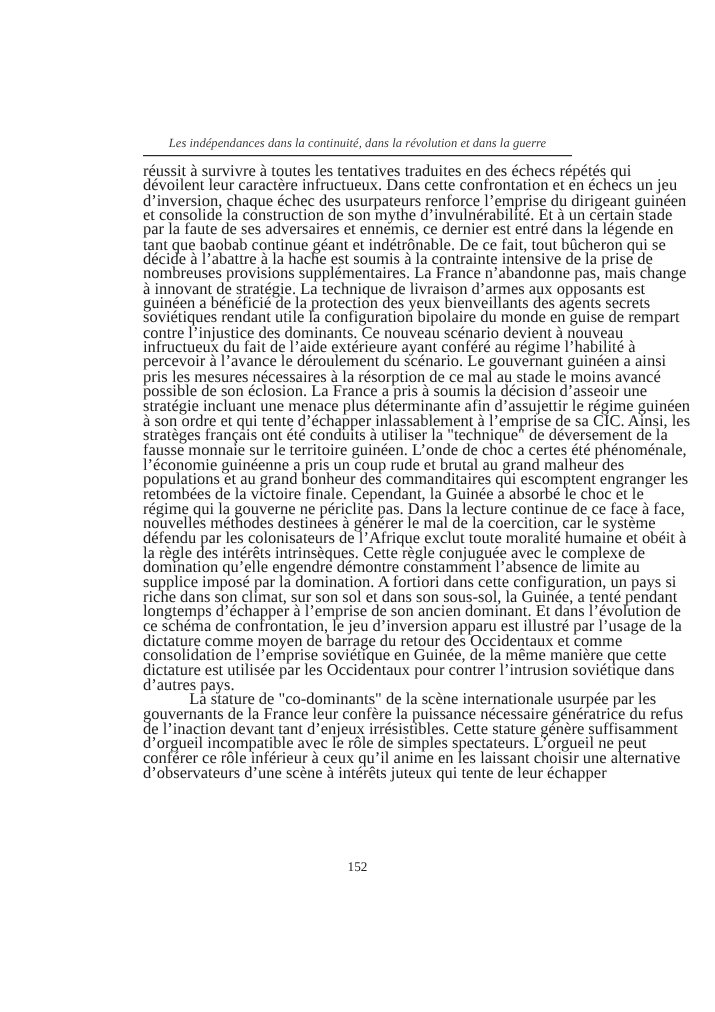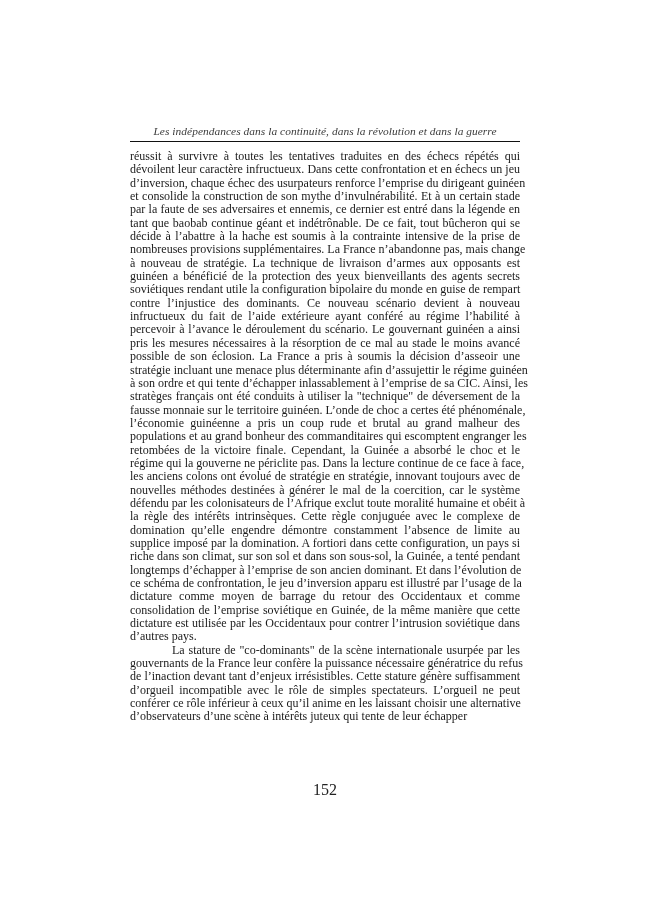--- a/index.html
+++ b/index.html
@@ -38,21 +38,21 @@
       top: 141px;
       width: 390px;
       height: 0;
       border-top: 1px solid #111;
     }
     .body-text {
       position: absolute;
       left: 130px;
       top: 150px;
       width: 390px;
-      font-size: 12px;
+      font-size: 15px;
       line-height: 13.35px;
       text-align: justify;
       text-align-last: justify;
       font-family: Liberation Serif, serif;
     }
     .body-text .line {
       display: block;
       text-align: justify;
       text-align-last: justify;
       white-space: nowrap;
@@ -63,58 +63,57 @@
     }
     .body-text .line.indent {
       padding-left: 42px;
     }
     .page-number {
       position: absolute;
       left: 0;
       width: 650px;
       top: 781px;
       text-align: center;
-      font-size: 16px;
+      font-size: 12px;
       color: #222;
     }
   </style>
 </head>
 <body>
 
 <div class="page">
   <div class="running-header">Les indépendances dans la continuité, dans la révolution et dans la guerre</div>
   <div class="header-rule"></div>
 
   <div class="body-text" id="body-text">
       <div>
         <span class="line">réussit à survivre à toutes les tentatives traduites en des échecs répétés qui</span>
         <span class="line">dévoilent leur caractère infructueux. Dans cette confrontation et en échecs un jeu</span>
         <span class="line">d’inversion, chaque échec des usurpateurs renforce l’emprise du dirigeant guinéen</span>
         <span class="line">et consolide la construction de son mythe d’invulnérabilité. Et à un certain stade</span>
         <span class="line">par la faute de ses adversaires et ennemis, ce dernier est entré dans la légende en</span>
         <span class="line">tant que baobab continue géant et indétrônable. De ce fait, tout bûcheron qui se</span>
         <span class="line">décide à l’abattre à la hache est soumis à la contrainte intensive de la prise de</span>
         <span class="line">nombreuses provisions supplémentaires. La France n’abandonne pas, mais change</span>
-        <span class="line">à nouveau de stratégie. La technique de livraison d’armes aux opposants est</span>
+        <span class="line">à innovant de stratégie. La technique de livraison d’armes aux opposants est</span>
         <span class="line">guinéen a bénéficié de la protection des yeux bienveillants des agents secrets</span>
         <span class="line">soviétiques rendant utile la configuration bipolaire du monde en guise de rempart</span>
         <span class="line">contre l’injustice des dominants. Ce nouveau scénario devient à nouveau</span>
         <span class="line">infructueux du fait de l’aide extérieure ayant conféré au régime l’habilité à</span>
         <span class="line">percevoir à l’avance le déroulement du scénario. Le gouvernant guinéen a ainsi</span>
         <span class="line">pris les mesures nécessaires à la résorption de ce mal au stade le moins avancé</span>
         <span class="line">possible de son éclosion. La France a pris à soumis la décision d’asseoir une</span>
         <span class="line">stratégie incluant une menace plus déterminante afin d’assujettir le régime guinéen</span>
         <span class="line">à son ordre et qui tente d’échapper inlassablement à l’emprise de sa CIC. Ainsi, les</span>
         <span class="line">stratèges français ont été conduits à utiliser la "technique" de déversement de la</span>
         <span class="line">fausse monnaie sur le territoire guinéen. L’onde de choc a certes été phénoménale,</span>
         <span class="line">l’économie guinéenne a pris un coup rude et brutal au grand malheur des</span>
         <span class="line">populations et au grand bonheur des commanditaires qui escomptent engranger les</span>
         <span class="line">retombées de la victoire finale. Cependant, la Guinée a absorbé le choc et le</span>
         <span class="line">régime qui la gouverne ne périclite pas. Dans la lecture continue de ce face à face,</span>
-        <span class="line">les anciens colons ont évolué de stratégie en stratégie, innovant toujours avec de</span>
         <span class="line">nouvelles méthodes destinées à générer le mal de la coercition, car le système</span>
         <span class="line">défendu par les colonisateurs de l’Afrique exclut toute moralité humaine et obéit à</span>
         <span class="line">la règle des intérêts intrinsèques. Cette règle conjuguée avec le complexe de</span>
         <span class="line">domination qu’elle engendre démontre constamment l’absence de limite au</span>
         <span class="line">supplice imposé par la domination. A fortiori dans cette configuration, un pays si</span>
         <span class="line">riche dans son climat, sur son sol et dans son sous-sol, la Guinée, a tenté pendant</span>
         <span class="line">longtemps d’échapper à l’emprise de son ancien dominant. Et dans l’évolution de</span>
         <span class="line">ce schéma de confrontation, le jeu d’inversion apparu est illustré par l’usage de la</span>
         <span class="line">dictature comme moyen de barrage du retour des Occidentaux et comme</span>
         <span class="line">consolidation de l’emprise soviétique en Guinée, de la même manière que cette</span>

